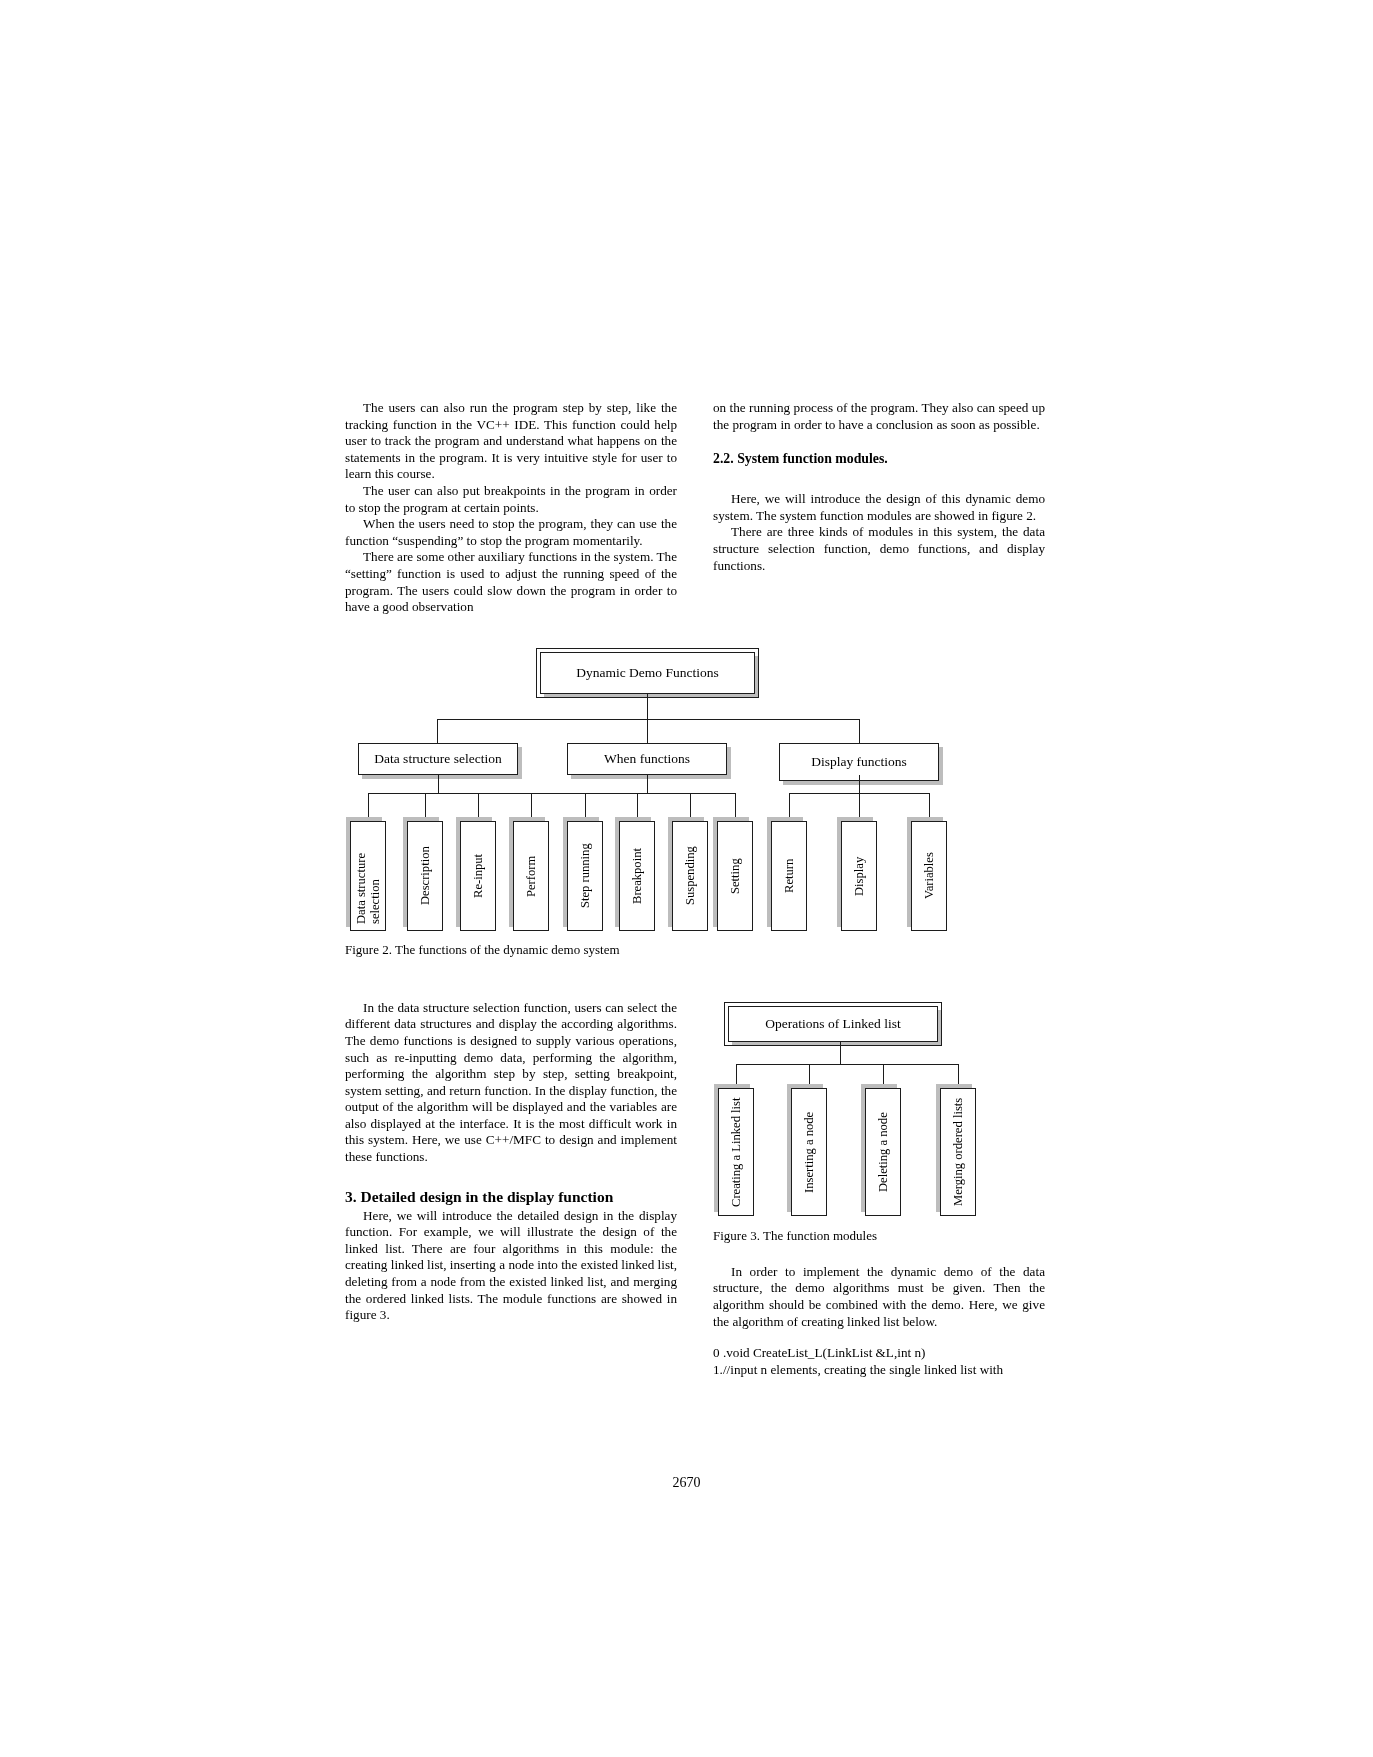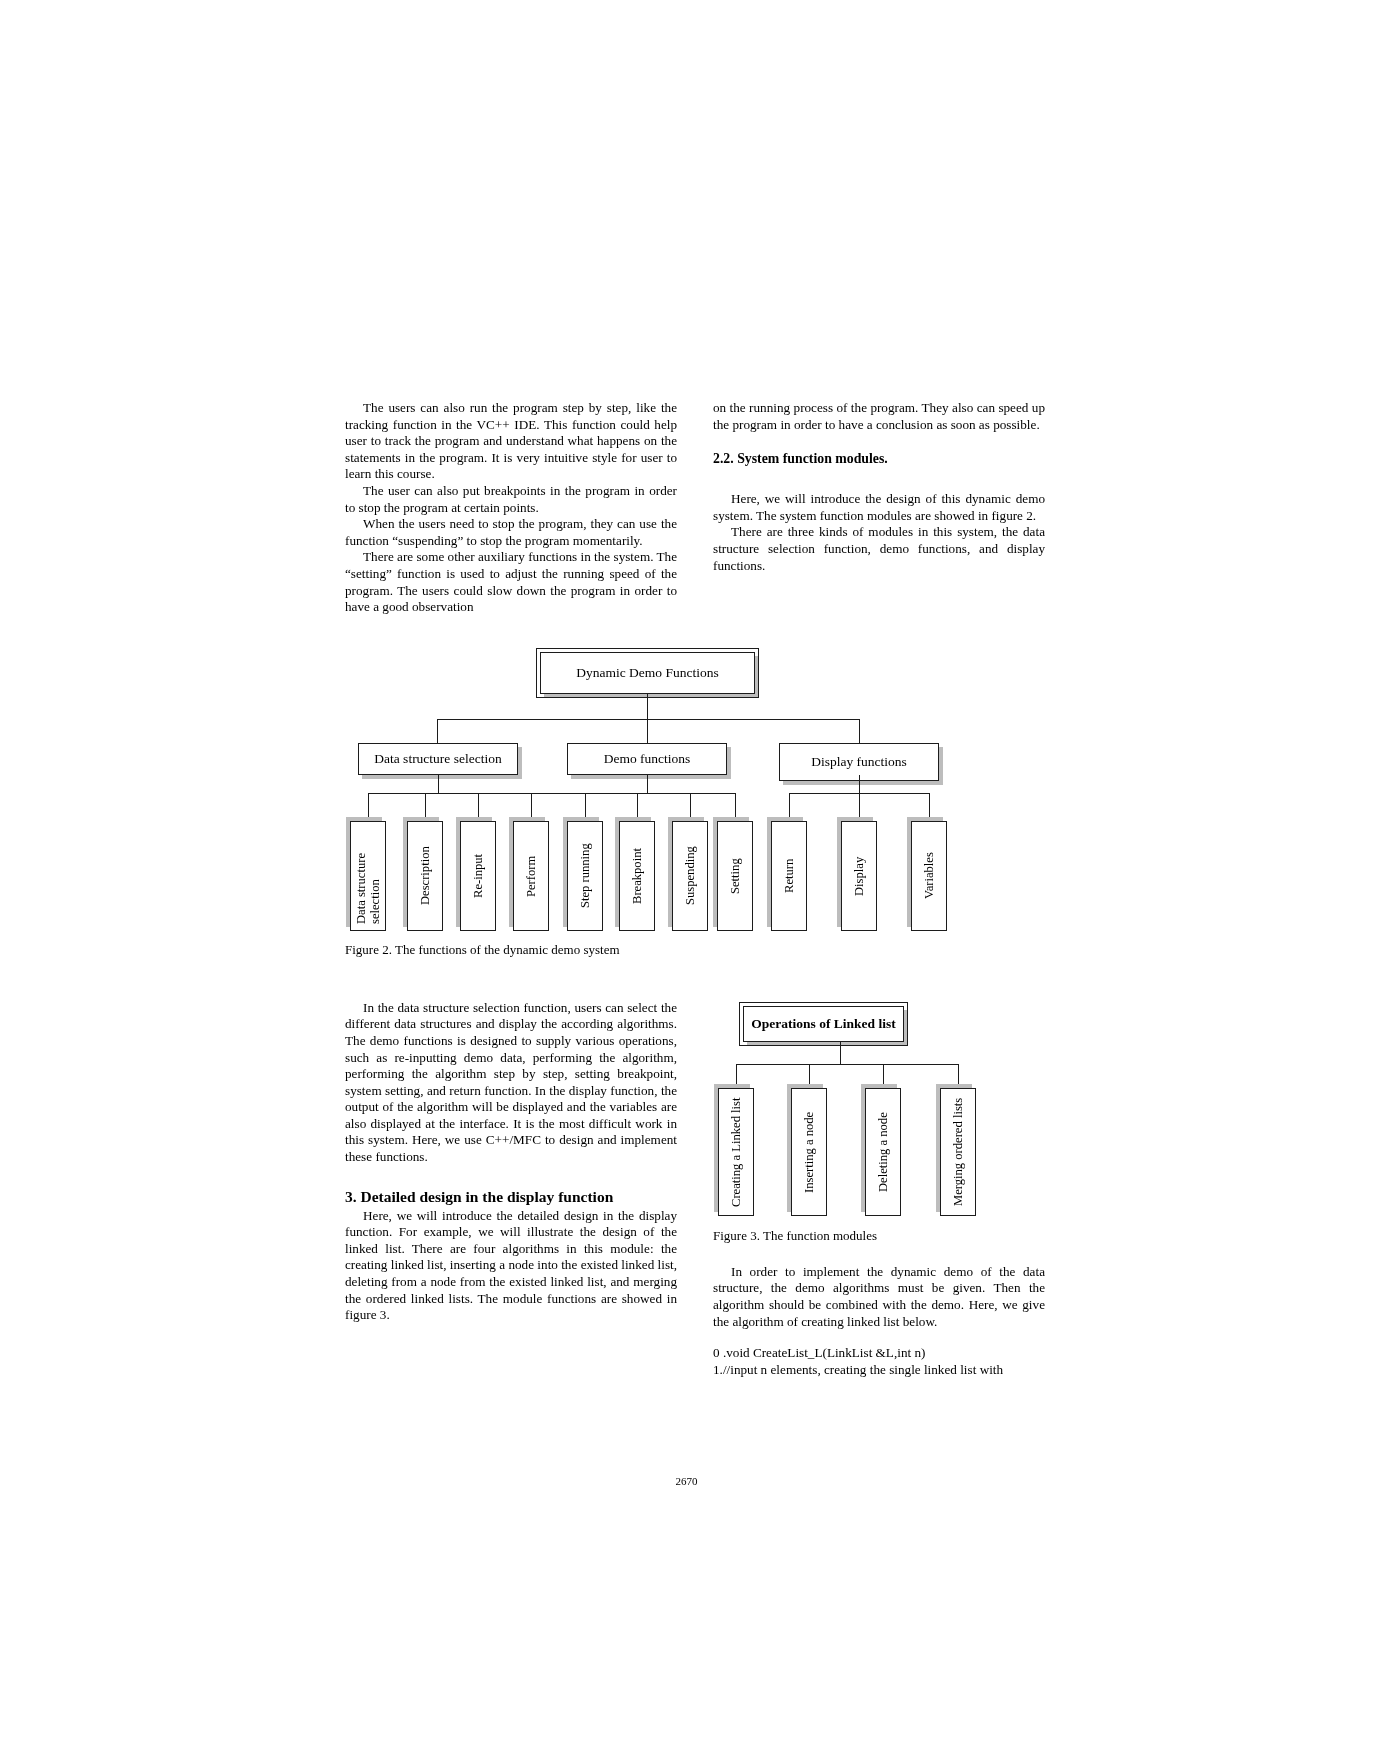--- a/index.html
+++ b/index.html
@@ -109,21 +109,21 @@
     width: 332px;
     height: 250px;
   }
 
   .pagenum {
     position: absolute;
     left: 0;
     top: 1475px;
     width: 1373px;
     text-align: center;
-    font-size: 11px;
+    font-size: 14px;
   }
   .code {
     font-size: 13.2px;
     line-height: 17px;
     margin: 0;
   }
 </style>
 </head>
 <body>
 
@@ -156,21 +156,21 @@
       <div class="ln lnh" style="left:92px; top:77px; width:422px;"></div>
 
       <div class="ln lnv" style="left:92px; top:77px; height:24px;"></div>
       <div class="ln lnv" style="left:302px; top:77px; height:24px;"></div>
       <div class="ln lnv" style="left:514px; top:77px; height:24px;"></div>
 
       <div class="node" style="left:13px; top:101px; width:160px; height:32px;">
         <span>Data structure selection</span>
       </div>
       <div class="node" style="left:222px; top:101px; width:160px; height:32px;">
-        <span>Demo functions</span>
+        <span>When functions</span>
       </div>
       <div class="node" style="left:434px; top:101px; width:160px; height:38px;">
         <span>Display functions</span>
       </div>
 
       <div class="ln lnv" style="left:93px; top:133px; height:18px;"></div>
       <div class="ln lnv" style="left:302px; top:133px; height:18px;"></div>
       <div class="ln lnv" style="left:514px; top:133px; height:18px;"></div>
 
       <div class="ln lnh" style="left:23px; top:151px; width:70px;"></div>
@@ -234,21 +234,21 @@
 
       <div class="col">
         <p class="body">In the data structure selection function, users can select the different data structures and display the according algorithms. The demo functions is designed to supply various operations, such as re-inputting demo data, performing the algorithm, performing the algorithm step by step, setting breakpoint, system setting, and return function. In the display function, the output of the algorithm will be displayed and the variables are also displayed at the interface. It is the most difficult work in this system. Here, we use C++/MFC to design and implement these functions.</p>
         <h2 class="sec big">3. Detailed design in the display function</h2>
         <p class="body">Here, we will introduce the detailed design in the display function. For example, we will illustrate the design of the linked list. There are four algorithms in this module: the creating linked list, inserting a node into the existed linked list, deleting from a node from the existed linked list, and merging the ordered linked lists. The module functions are showed in figure 3.</p>
       </div>
 
       <div class="col">
 
         <div class="fig3-wrap">
-          <div class="node dbl" style="left:30px; top:6px; width:161px; height:36px;font-weight:bold;">
+          <div class="node dbl" style="left:15px; top:6px; width:210px; height:36px;">
             <span>Operations of Linked list</span>
           </div>
 
           <div class="ln lnv" style="left:127px; top:42px; height:22px;"></div>
           <div class="ln lnh" style="left:23px; top:64px; width:222px;"></div>
           <div class="ln lnv" style="left:23px;  top:64px; height:24px;"></div>
           <div class="ln lnv" style="left:96px;  top:64px; height:24px;"></div>
           <div class="ln lnv" style="left:170px; top:64px; height:24px;"></div>
           <div class="ln lnv" style="left:245px; top:64px; height:24px;"></div>
 

